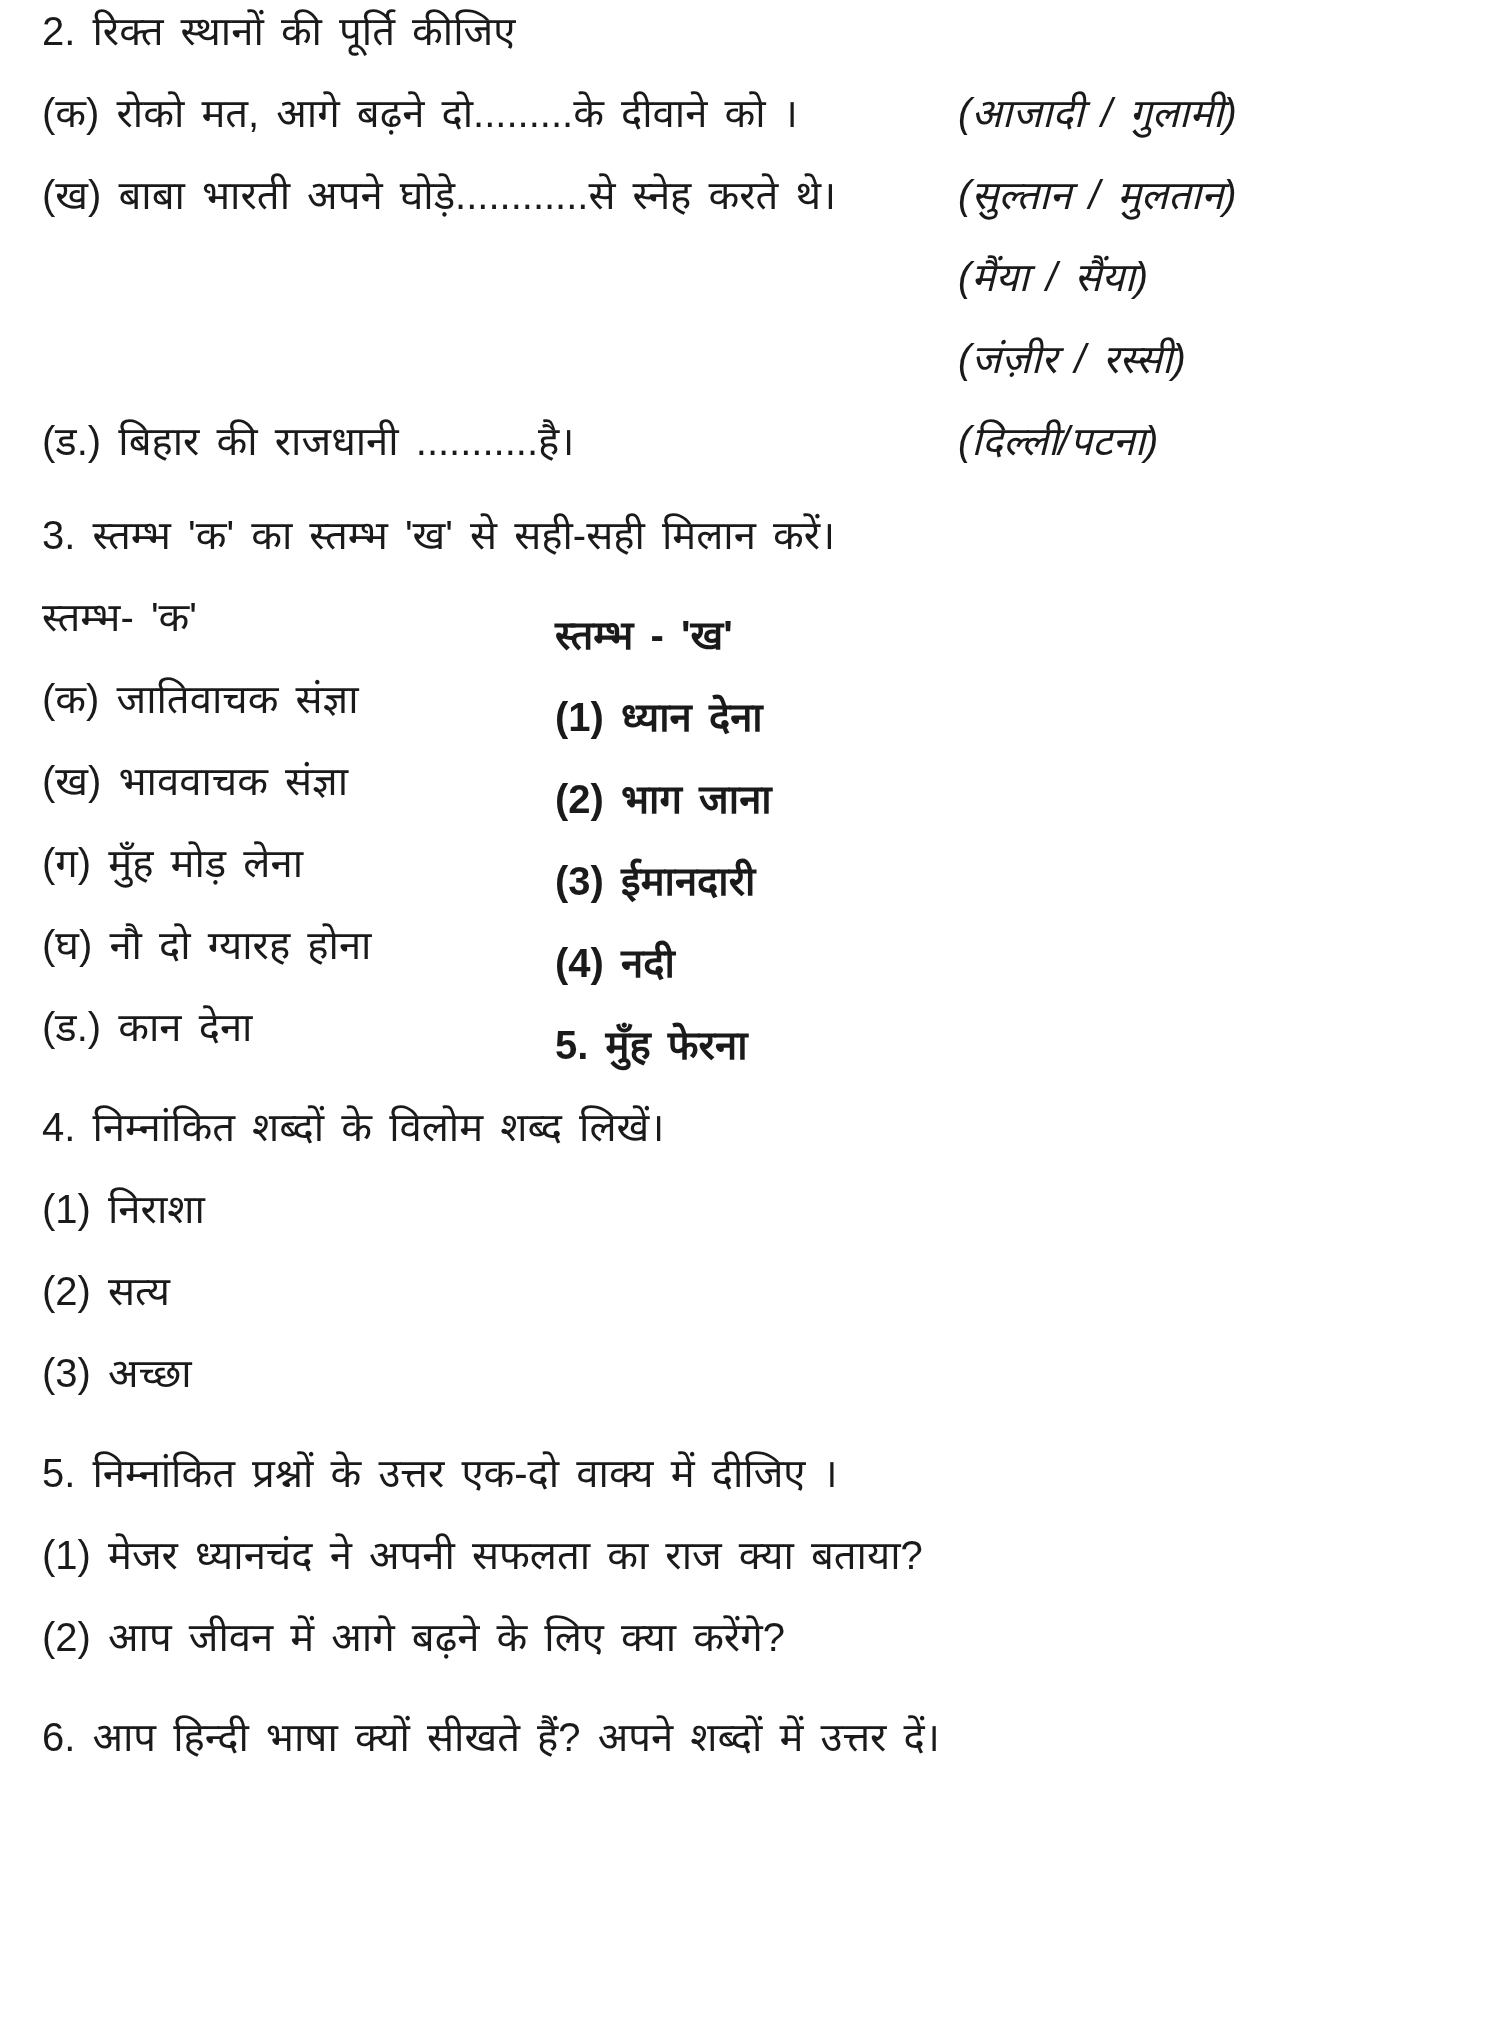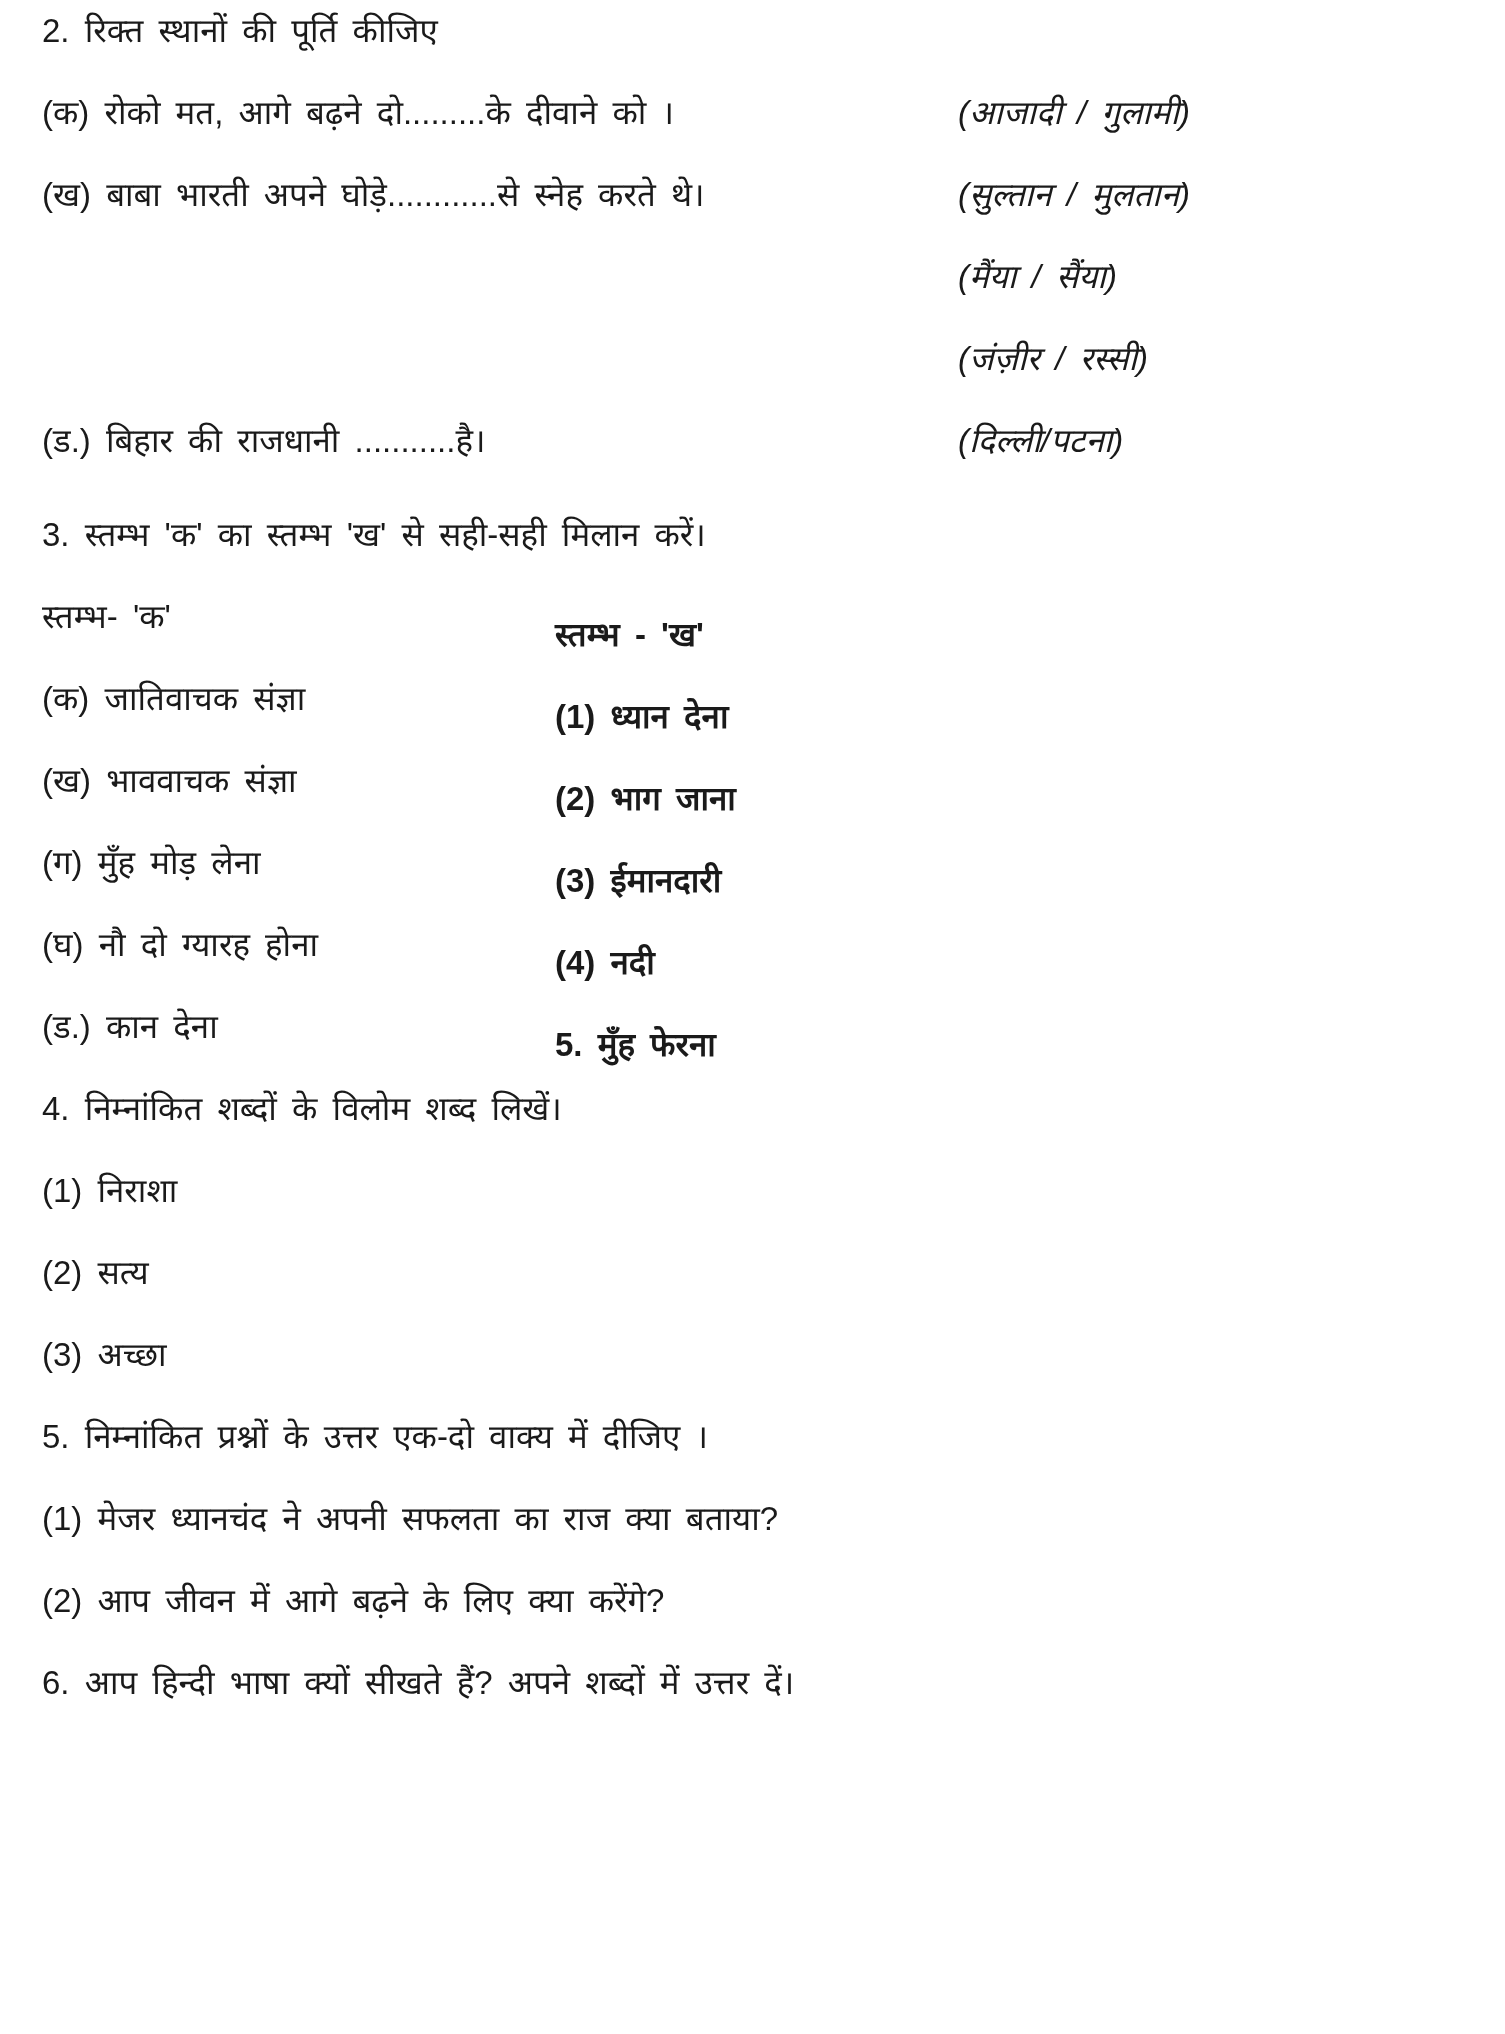--- a/index.html
+++ b/index.html
@@ -8,37 +8,37 @@
     background: #ffffff;
   }
   .page {
     position: relative;
     width: 1505px;
     height: 2034px;
     box-sizing: border-box;
     background: #ffffff;
     color: #1a1a1a;
     font-family: "Liberation Sans", "DejaVu Sans", sans-serif;
-    font-size: 33px;
+    font-size: 40px;
     padding: 8px 28px 0 42px;
     overflow: hidden;
     word-spacing: 6px;
   }
   .row {
     position: relative;
     line-height: 46px;
     min-height: 46px;
     margin-bottom: 36px;
     white-space: nowrap;
   }
   .heading {
     font-weight: 400;
   }
   .gap-lg { margin-top: 48px; }
-  .gap-md { }
+  .gap-md { margin-top: 54px; }
   .opts {
     position: absolute;
     left: 916px;
     top: 0;
     white-space: nowrap;
     font-style: italic;
   }
   .colB {
     position: absolute;
     left: 513px;

